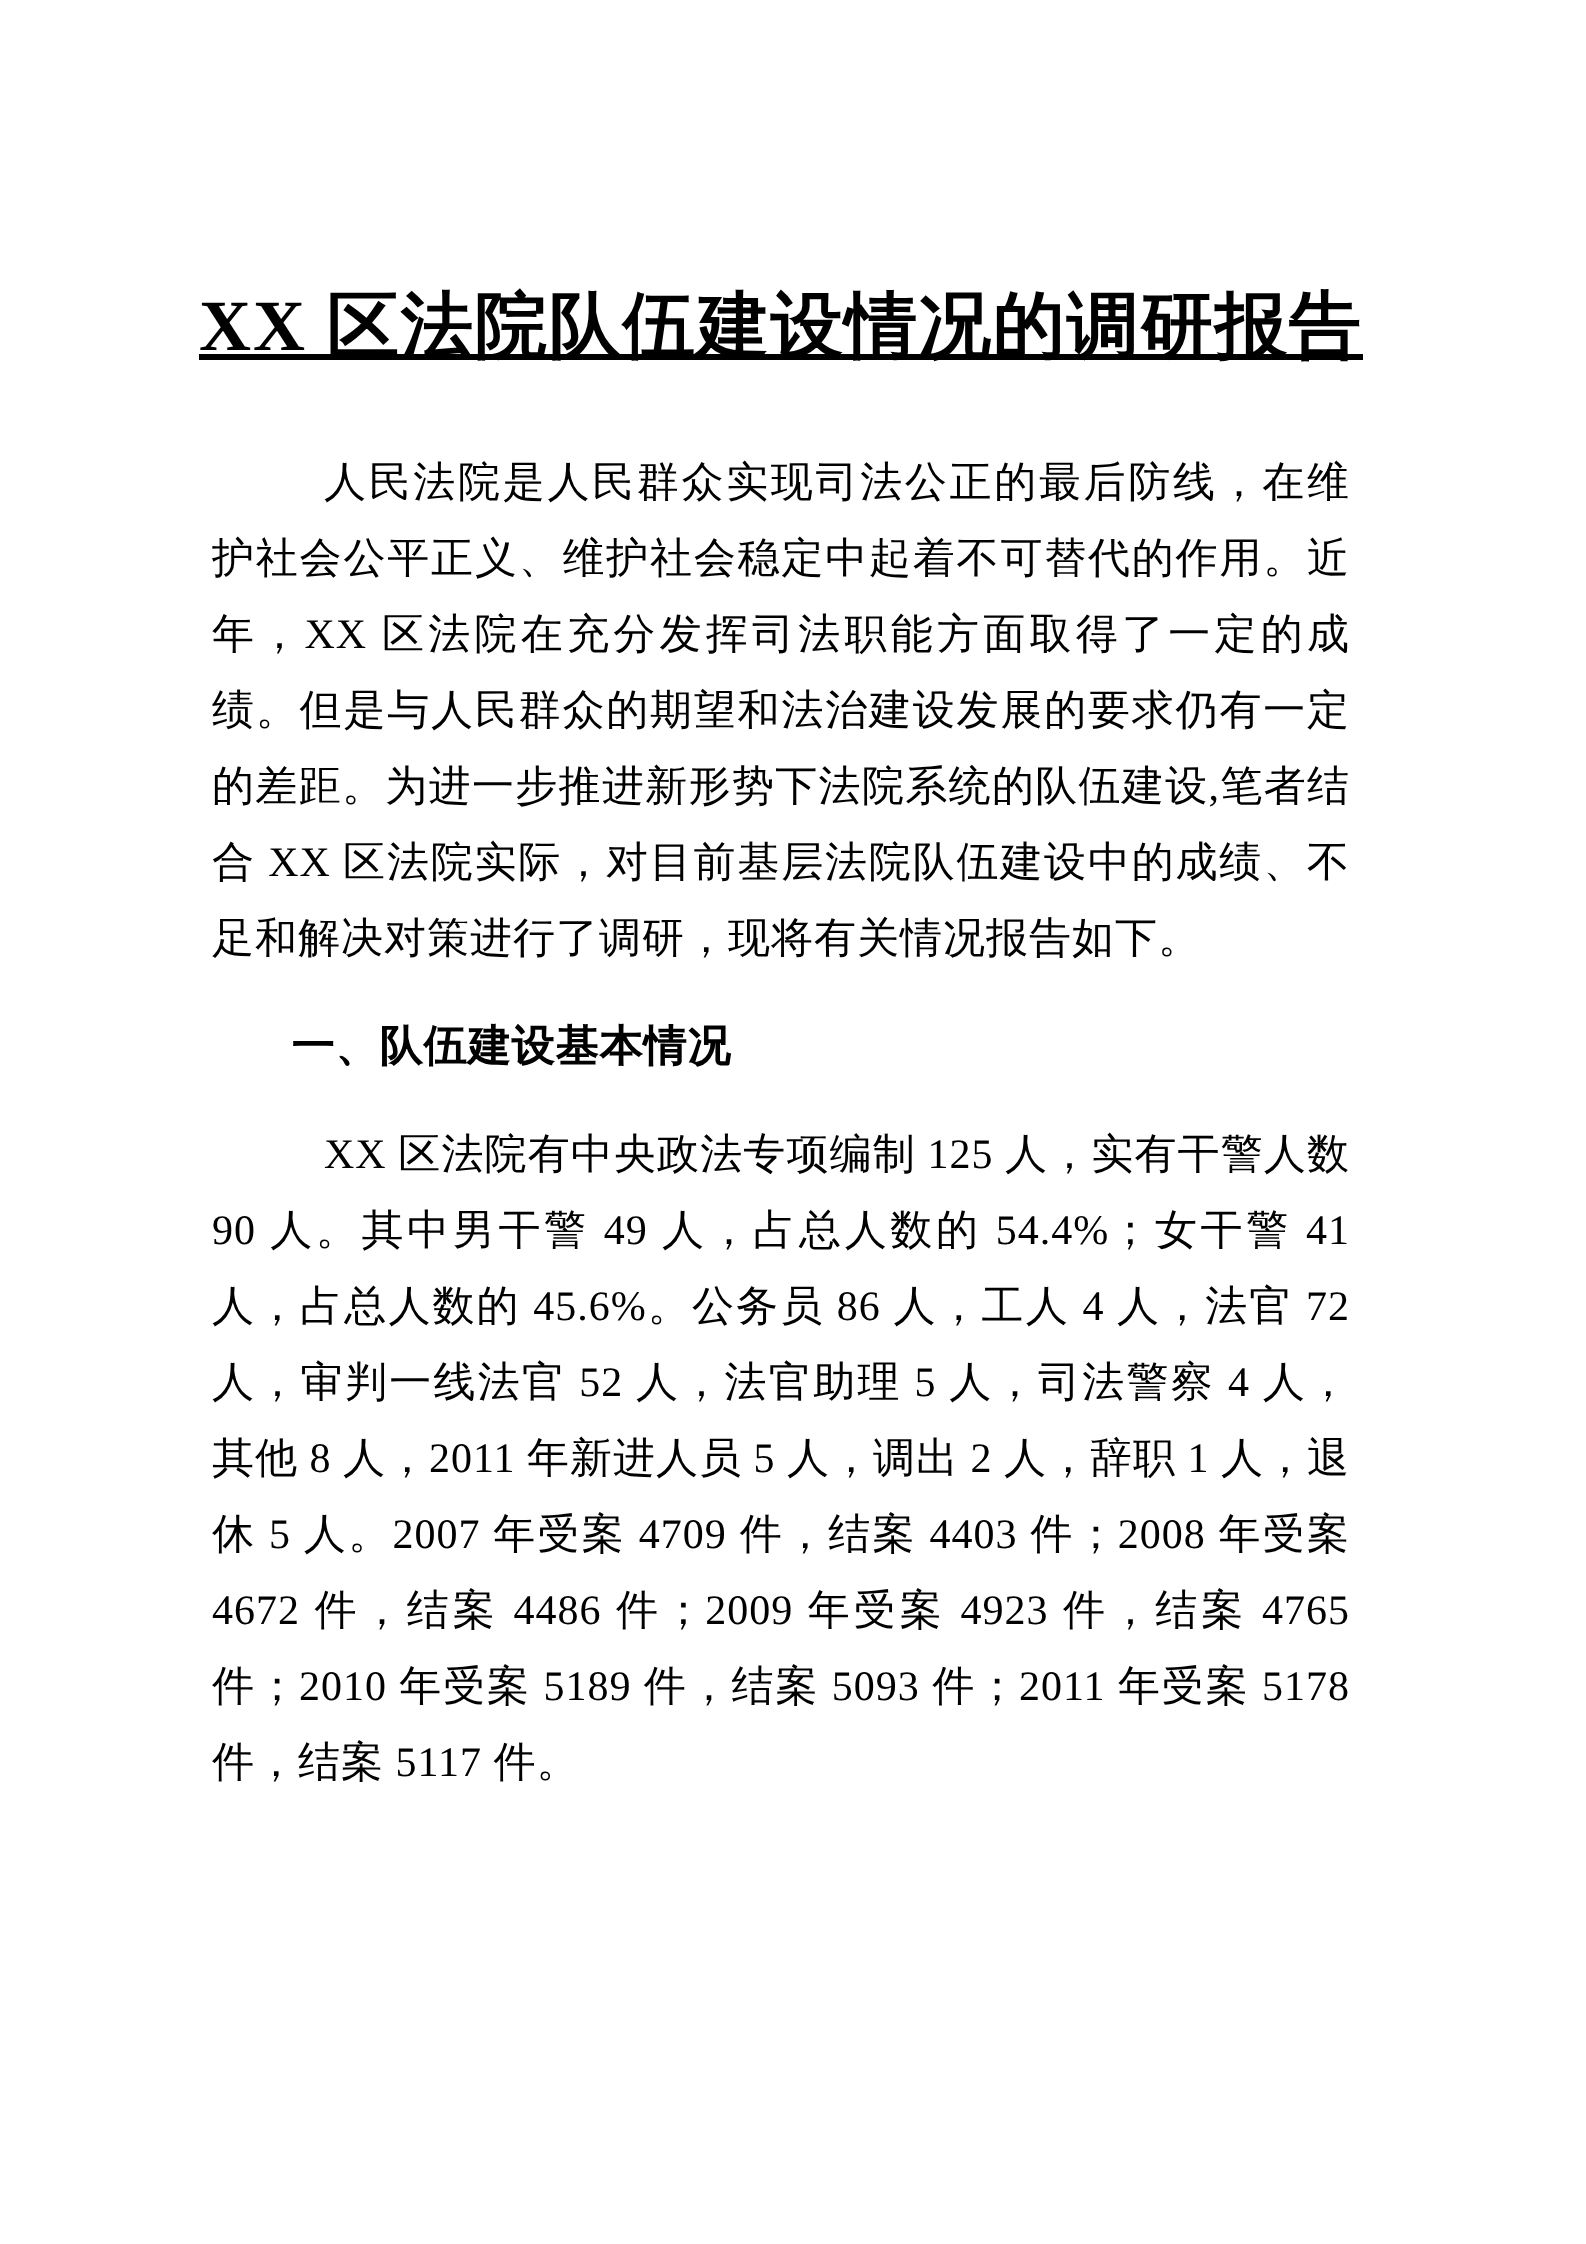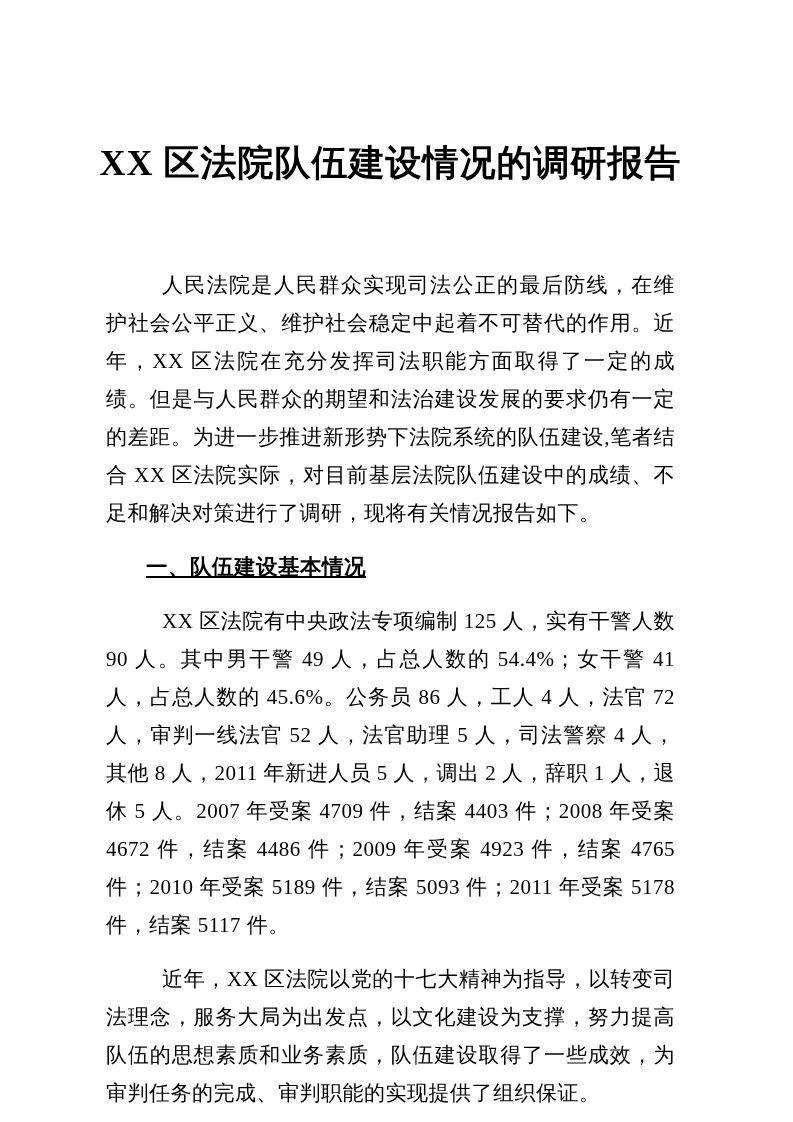--- a/index.html
+++ b/index.html
@@ -16,57 +16,56 @@
     font-family: "Liberation Serif", "DejaVu Serif", serif;
     color: #000000;
   }
   .content {
     position: absolute;
     left: 90px;
     top: 140px;
     width: 601px;
   }
   .doc-title {
-    margin: 0 0 80px 0;
+    margin: 0 0 36px 0;
     font-size: 36px;
     line-height: 46px;
     font-weight: 700;
     text-align: center;
     letter-spacing: 1px;
     white-space: nowrap;
+    text-decoration: underline;
   }
   .para {
     margin: 16px;
     font-size: 21px;
     line-height: 38px;
     text-align: justify;
     text-indent: 56px;
     letter-spacing: 0.5px;
     font-family: Liberation Serif, serif;
   }
   .heading {
     margin: 0;
     font-size: 21.5px;
     line-height: 38px;
     font-weight: 700;
     text-align: left;
     text-indent: 56px;
     letter-spacing: 0.5px;
-    text-decoration: underline;
   }
 </style>
 </head>
 <body>
 
 <div class="page">
   <div class="content">
     <h1 class="doc-title">XX 区法院队伍建设情况的调研报告</h1>
 
     <p class="para">人民法院是人民群众实现司法公正的最后防线，在维护社会公平正义、维护社会稳定中起着不可替代的作用。近年，XX 区法院在充分发挥司法职能方面取得了一定的成绩。但是与人民群众的期望和法治建设发展的要求仍有一定的差距。为进一步推进新形势下法院系统的队伍建设,笔者结合 XX 区法院实际，对目前基层法院队伍建设中的成绩、不足和解决对策进行了调研，现将有关情况报告如下。</p>
 
     <p class="heading">一、队伍建设基本情况</p>
 
     <p class="para">XX 区法院有中央政法专项编制 125 人，实有干警人数 90 人。其中男干警 49 人，占总人数的 54.4%；女干警 41 人，占总人数的 45.6%。公务员 86 人，工人 4 人，法官 72 人，审判一线法官 52 人，法官助理 5 人，司法警察 4 人，其他 8 人，2011 年新进人员 5 人，调出 2 人，辞职 1 人，退休 5 人。2007 年受案 4709 件，结案 4403 件；2008 年受案 4672 件，结案 4486 件；2009 年受案 4923 件，结案 4765 件；2010 年受案 5189 件，结案 5093 件；2011 年受案 5178 件，结案 5117 件。</p>
 
 
-    <p class="para">近年，XX 区法院以党的十七大精神为指导，以转变司法理念，服务大局为出发点，以文化建设为支撑，努力提高队伍的思想素质和业务素质，队伍建设取得了一些成效，为审判任务的完成、审判职能的实现提供了组织保证。</p>
   </div>
 </div>
 
 </body></html>

